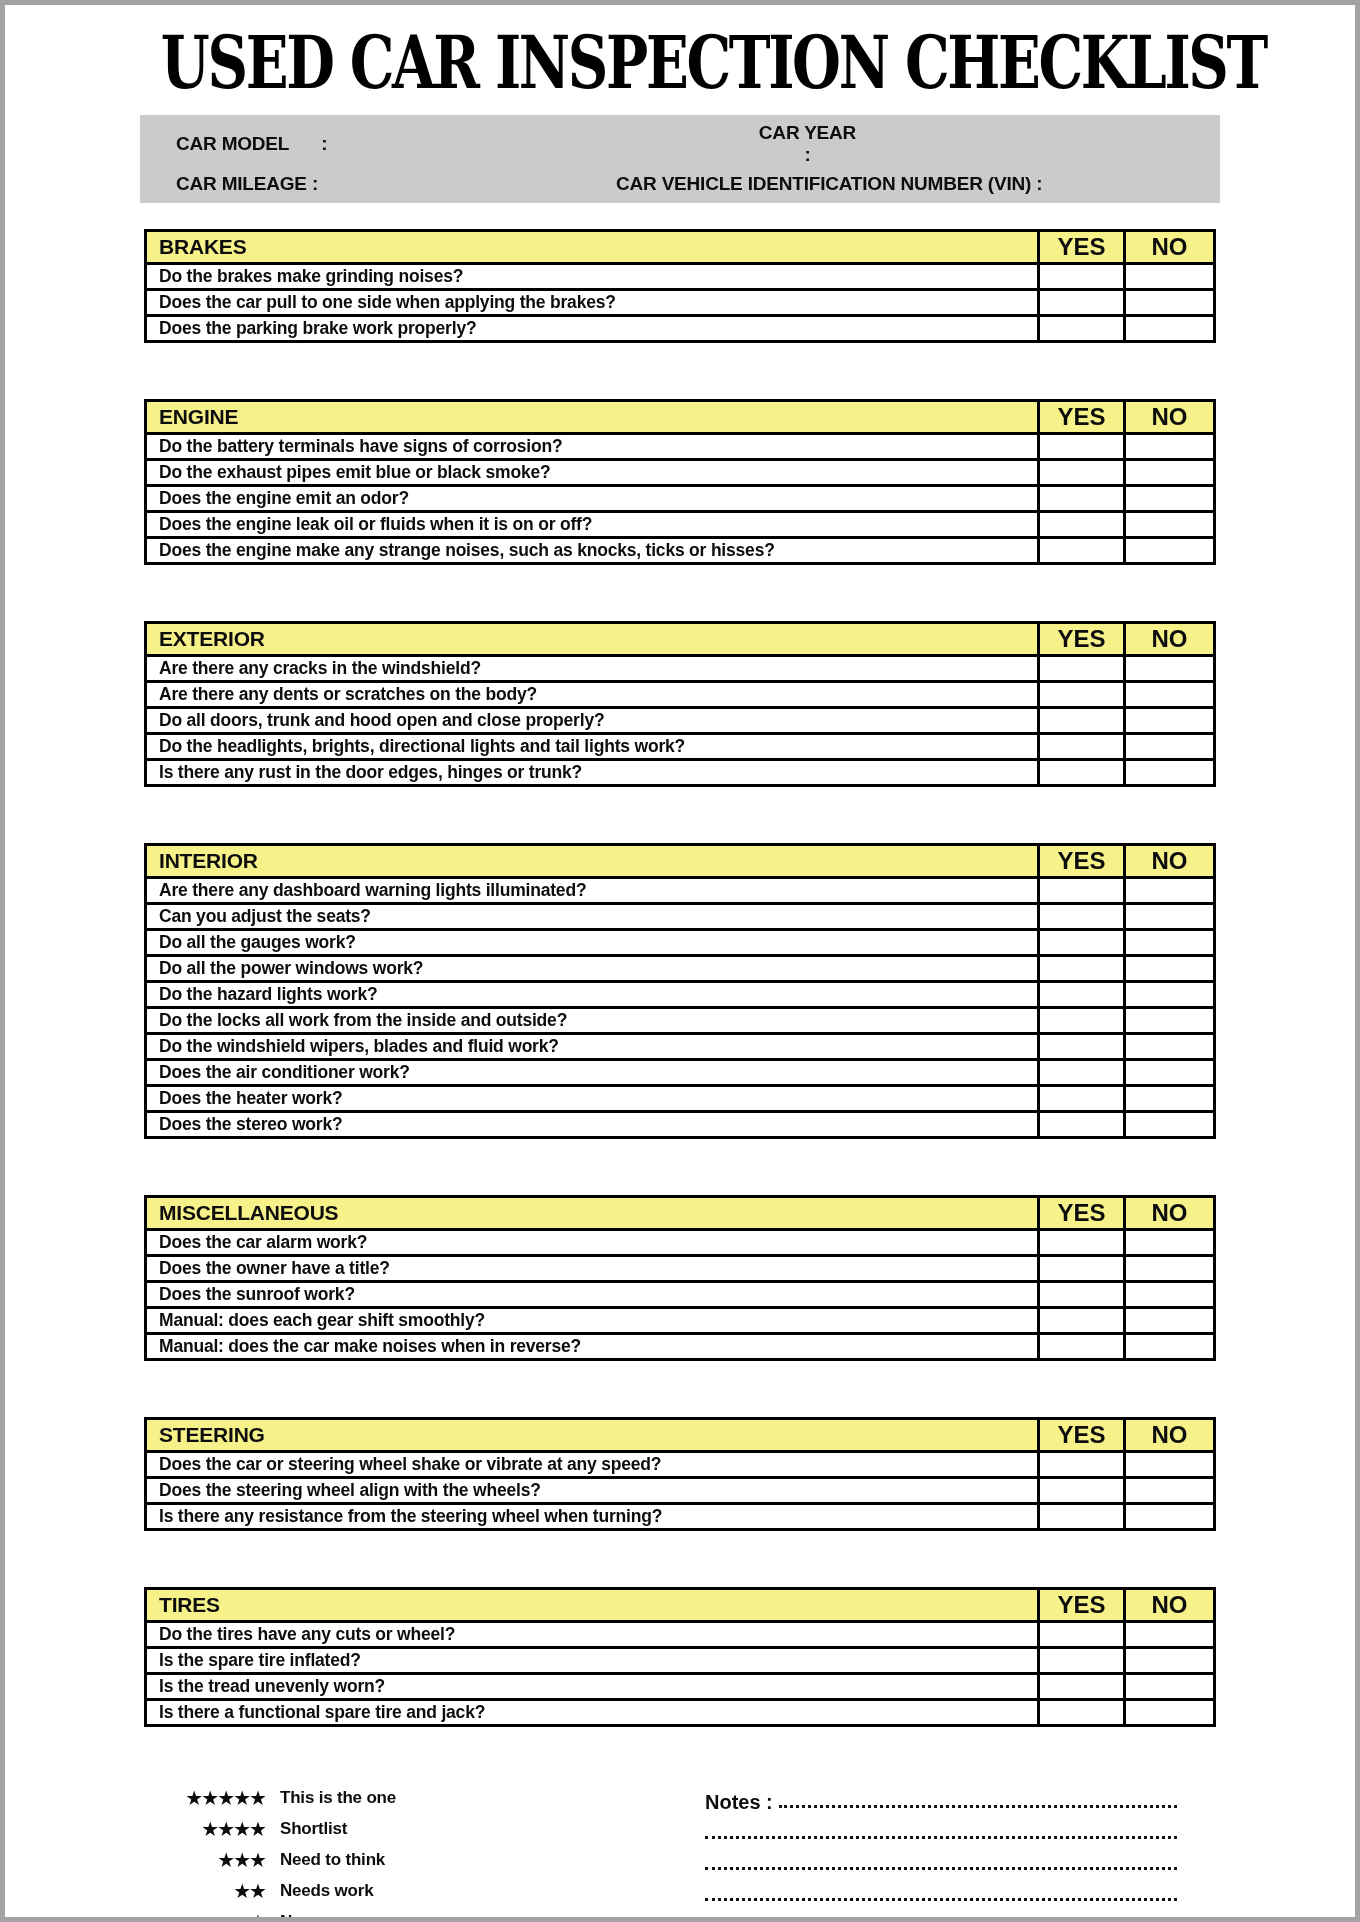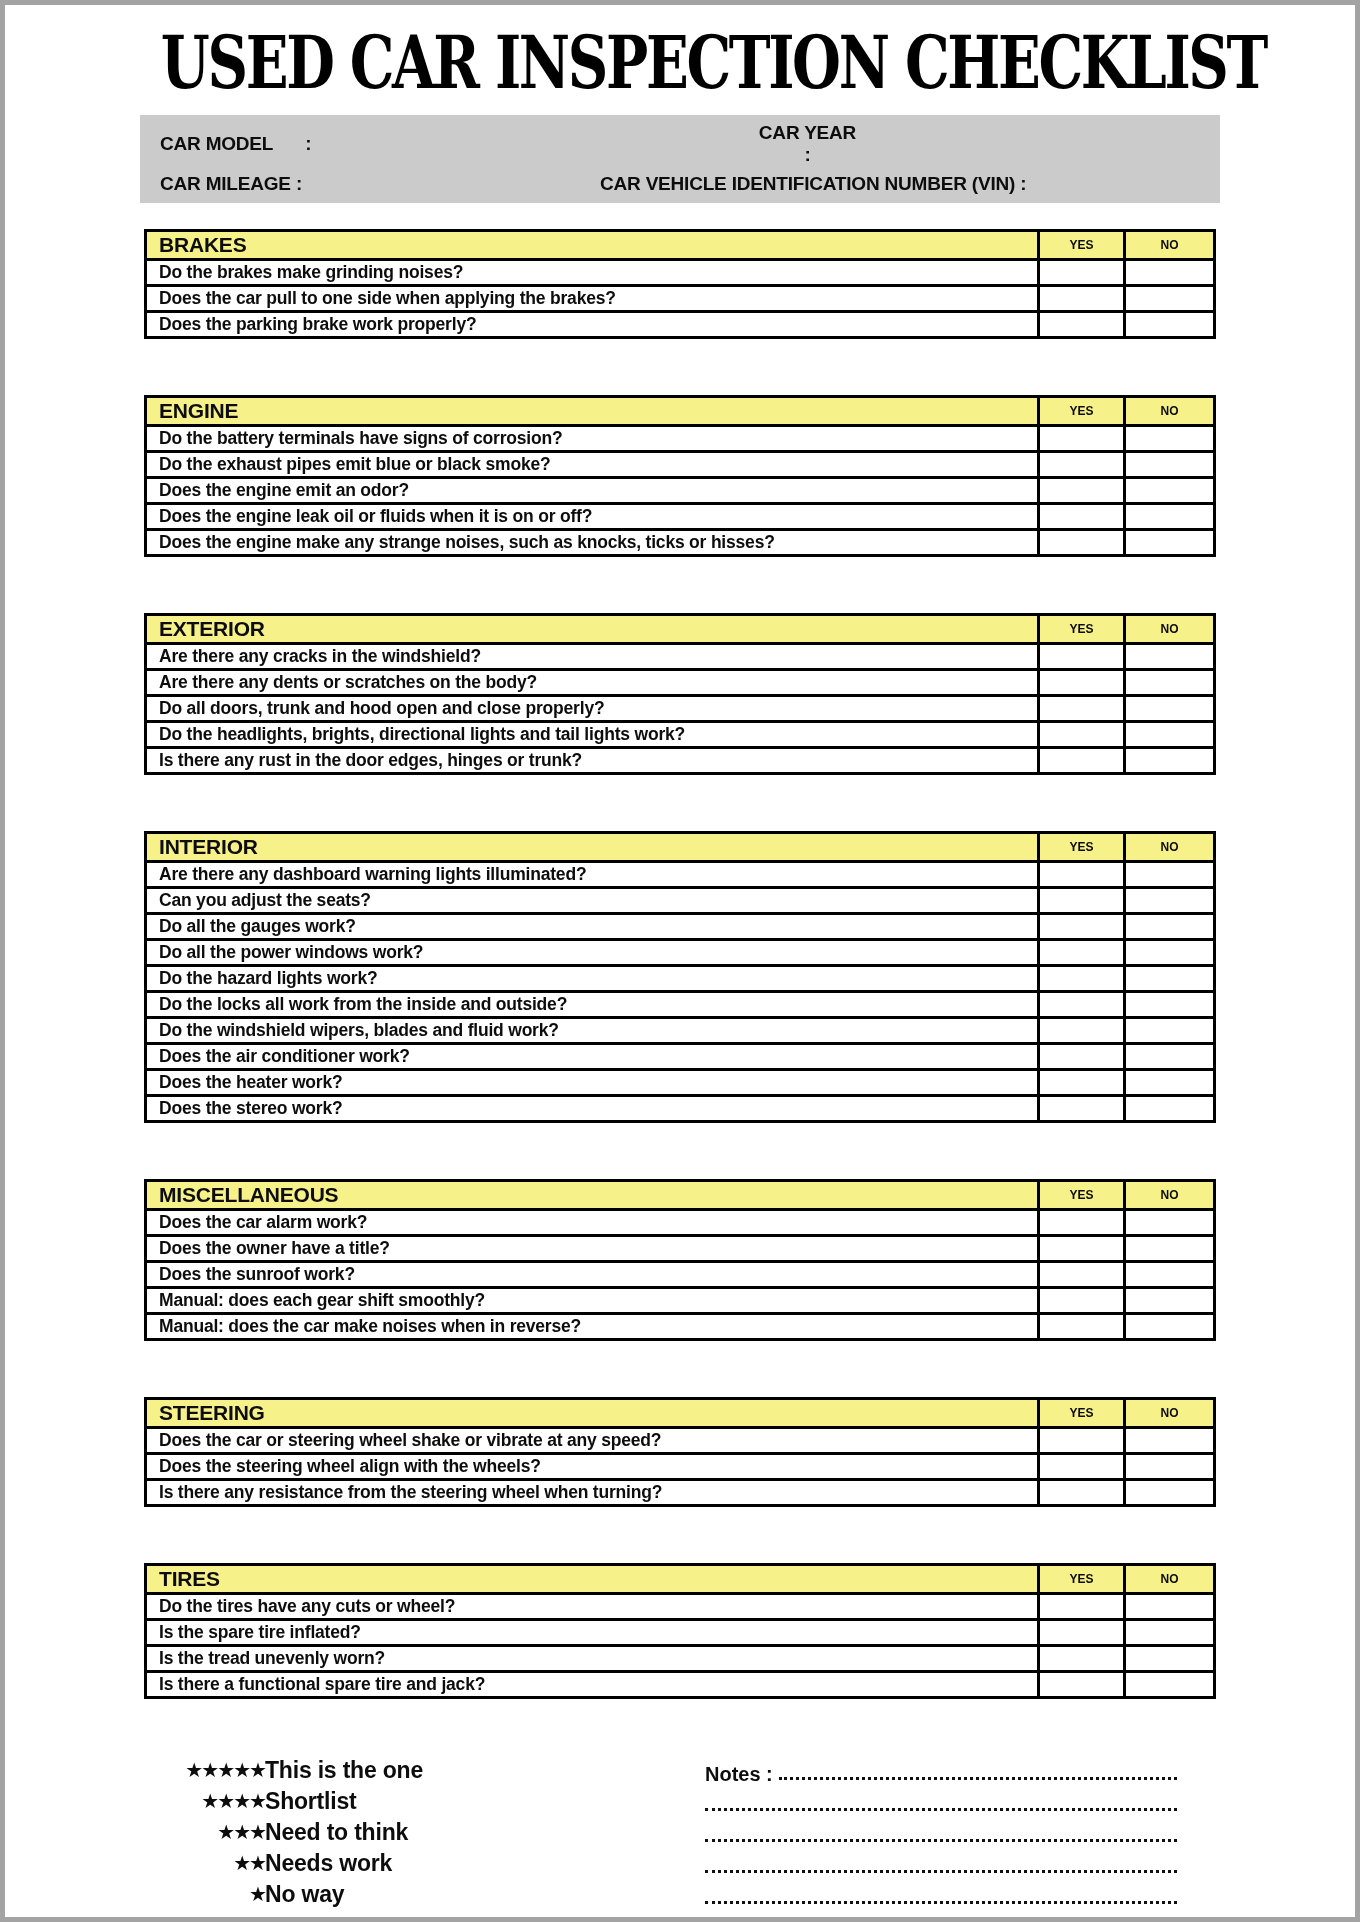--- a/index.html
+++ b/index.html
@@ -26,55 +26,55 @@
     transform-origin:center;
     white-space:nowrap;
     color:#000;
   }
   
   .info-box{
     width:1080px;height:88px;margin:14px auto 0;
     background:var(--gray);
     display:grid;grid-template-columns:440px 1fr;
     align-content:space-evenly;row-gap:6px;
-    padding:6px 20px;font-weight:700;font-size:19px;letter-spacing:-0.2px;
+    padding:6px 36px;font-weight:700;font-size:19px;letter-spacing:-0.2px;
   }
   .info-cell{display:flex;align-items:center;}
   .info-colon-gap{margin-left:32px;}
   .info-year{justify-content:space-between;padding-right:185px;flex-direction:column;}
   
   .section{
     width:1072px;margin:0 auto 56px;border-collapse:collapse;table-layout:fixed;border-radius:20px;
   }
   .section th,.section td{border:3px solid #000;}
   .sec-title{
     background:var(--yellow);text-align:left;padding:0 12px;
     font-size:21px;letter-spacing:-0.2px;height:29px;
   }
   .yn{
     background:var(--yellow);width:86px;text-align:center;
-    font-size:12px;height:29px;
+    font-size:24px;height:29px;
   }
   .yn:last-child{width:90px;}
   .q{
     padding:0 12px;font-size:17.5px;font-weight:700;letter-spacing:-0.2px;
     height:26px;background:#fff;white-space:nowrap;overflow:hidden;
   }
   .cell{width:86px;background:#fff;}
   .cell:last-child{width:90px;}
   .first-section{margin-top:26px;}
   
   .bottom{display:flex;margin-top:28px;}
   .legend{margin-left:150px;width:310px;}
   .legend-row{display:flex;align-items:center;height:31px;}
   .stars{
     width:110px;text-align:right;font-family:"DejaVu Sans",sans-serif;
     font-size:20px;letter-spacing:-2px;line-height:1;
   }
-  .legend-label{margin-left:0;font-size:23px;font-weight:700;letter-spacing:-0.2px;white-space:nowrap;}
+  .legend-label{margin-left:15px;font-size:17px;font-weight:700;letter-spacing:-0.2px;white-space:nowrap;}
   .notes{margin-left:240px;width:472px;}
   .notes-row{display:flex;height:31px;align-items:flex-end;}
   .notes-label{font-size:20px;font-weight:700;white-space:nowrap;line-height:1;margin-bottom:2px;}
   .dots{flex:1;border-bottom:3px dotted #111;margin-bottom:6px;margin-left:6px;}
   .notes-row.full .dots{margin-left:0;}
 </style>
 </head>
 <body>
 
 <div class="page">

